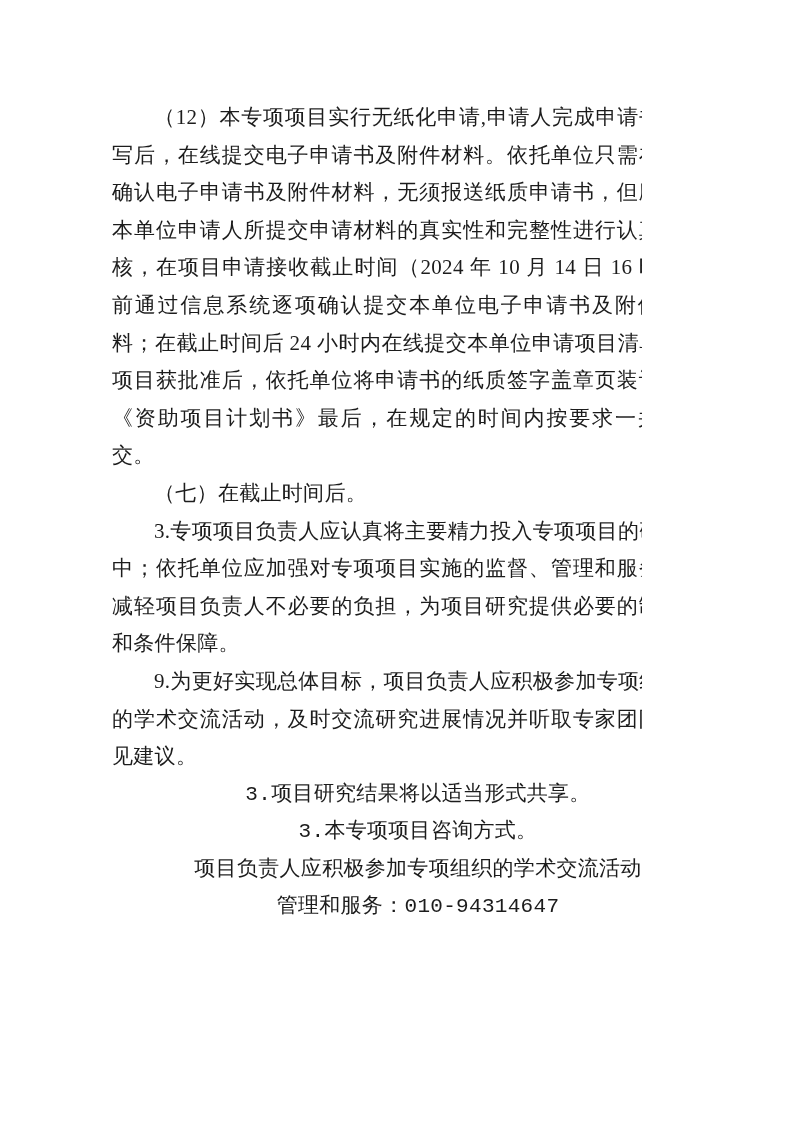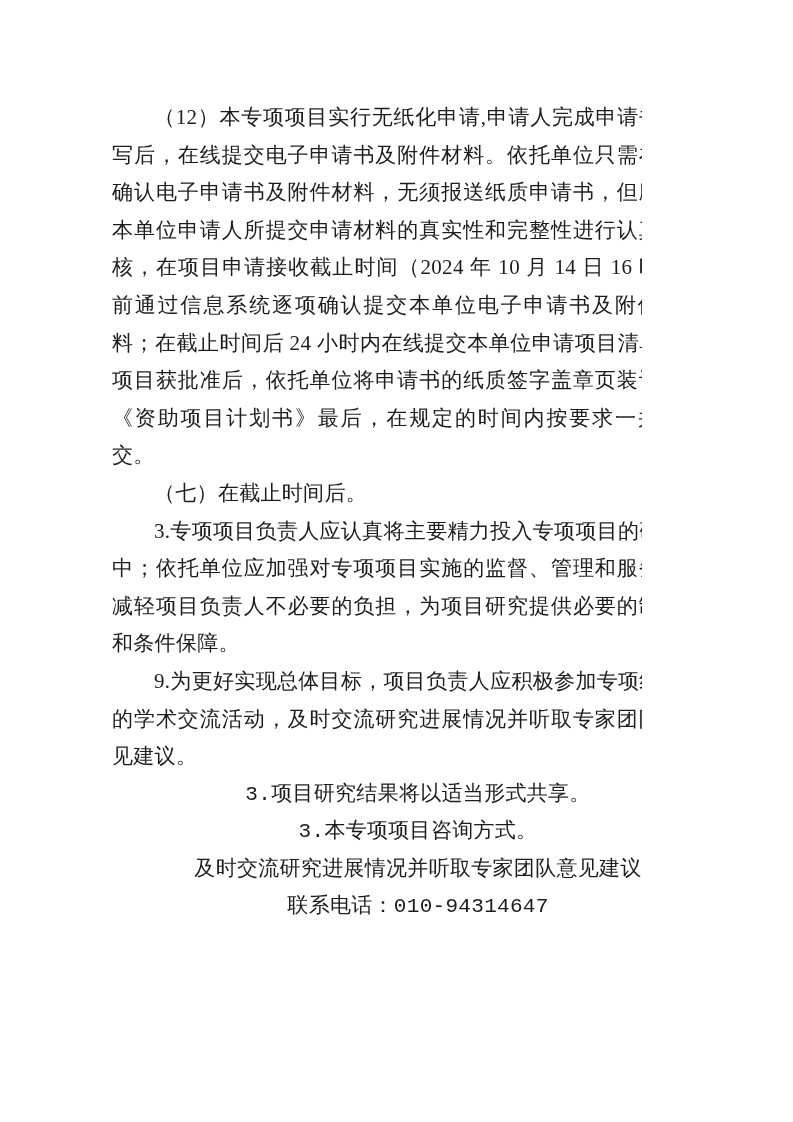--- a/index.html
+++ b/index.html
@@ -42,16 +42,16 @@
 <body>
 
 <div class="page">
   <div class="content">
     <p class="para">（12）本专项项目实行无纸化申请,申请人完成申请书撰写后，在线提交电子申请书及附件材料。依托单位只需在线确认电子申请书及附件材料，无须报送纸质申请书，但应对本单位申请人所提交申请材料的真实性和完整性进行认真审核，在项目申请接收截止时间（2024 年 10 月 14 日 16 时）前通过信息系统逐项确认提交本单位电子申请书及附件材料；在截止时间后 24 小时内在线提交本单位申请项目清单。项目获批准后，依托单位将申请书的纸质签字盖章页装订在《资助项目计划书》最后，在规定的时间内按要求一并提交。</p>
     <p class="para">（七）在截止时间后。</p>
     <p class="para">3.专项项目负责人应认真将主要精力投入专项项目的研究中；依托单位应加强对专项项目实施的监督、管理和服务，减轻项目负责人不必要的负担，为项目研究提供必要的制度和条件保障。</p>
     <p class="para">9.为更好实现总体目标，项目负责人应积极参加专项组织的学术交流活动，及时交流研究进展情况并听取专家团队意见建议。</p>
     <p class="para no-justify">3.项目研究结果将以适当形式共享。</p>
     <p class="para no-justify">3.本专项项目咨询方式。</p>
-    <p class="para no-justify">及时交流研究进展情况并听取专家团队意见建议</p>
-    <p class="para no-justify"><span>联系电话：</span><span>010-94314647</span></p>
+    <p class="para no-justify">项目负责人应积极参加专项组织的学术交流活动</p>
+    <p class="para no-justify"><span>管理和服务：</span><span>010-94314647</span></p>
   </div>
 </div>
 
 </body></html>

